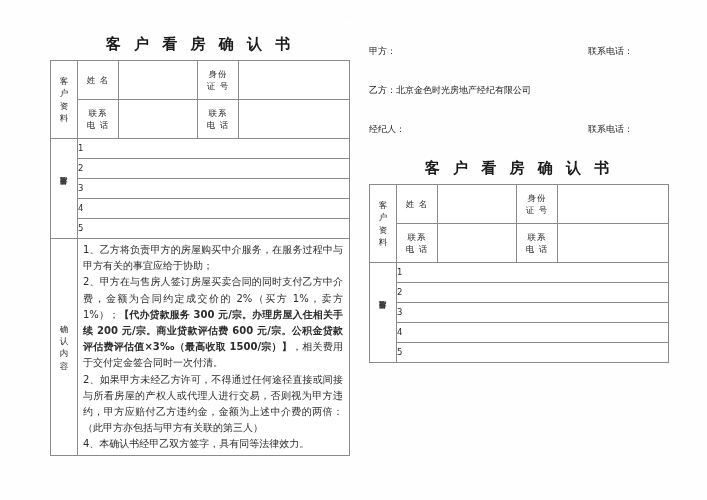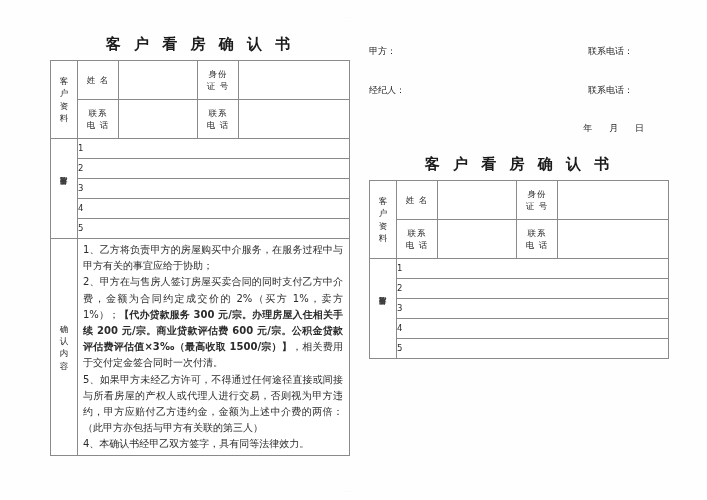--- a/index.html
+++ b/index.html
@@ -211,41 +211,43 @@
         <td class="vstack">
           <span>确</span>
           <span>认</span>
           <span>内</span>
           <span>容</span>
         </td>
         <td colspan="4">
           <div class="clauses">
             <p>1、乙方将负责甲方的房屋购买中介服务，在服务过程中与甲方有关的事宜应给于协助；</p>
             <p><span>2、甲方在与售房人签订房屋买卖合同的同时支付乙方中介费，金额为合同约定成交价的 2%（买方 1%，卖方 1%）；</span><span class="bold-seg">【代办贷款服务 300 元/宗。办理房屋入住相关手续 200 元/宗。商业贷款评估费 600 元/宗。公积金贷款评估费评估值×3‰（最高收取 1500/宗）】</span><span>，相关费用于交付定金签合同时一次付清。</span></p>
-            <p>5、如果甲方未经乙方许可，不得通过任何途径直接或间接与所看房屋的产权人或代理人进行交易，否则视为甲方违约，甲方应赔付乙方违约金，金额为上述中介费的两倍：（此甲方亦包括与甲方有关联的第三人）</p>
+            <p>2、如果甲方未经乙方许可，不得通过任何途径直接或间接与所看房屋的产权人或代理人进行交易，否则视为甲方违约，甲方应赔付乙方违约金，金额为上述中介费的两倍：（此甲方亦包括与甲方有关联的第三人）</p>
             <p>4、本确认书经甲乙双方签字，具有同等法律效力。</p>
           </div>
         </td>
       </tr>
     </tbody>
       </table>
   </div>
 
   <div class="col col-right">
 
     <div style="margin-top:45px;">
       <div class="sig-line">
         <span class="sig-left">甲方：</span>
         <span class="sig-right">联系电话：</span>
       </div>
       <div class="sig-line" style="margin-top:23px;">
+        <span class="sig-left">乙方：北京金色时光房地产经纪有限公司</span>
+      </div>
+      <div class="sig-line" style="margin-top:23px;">
         <span class="sig-left">经纪人：</span>
         <span class="sig-right">联系电话：</span>
       </div>
-      <div class="date-line" style="margin-top:22px;">年  月  日</div>
     </div>
 
     <div class="doc-title" style="margin-top:20px;">客 户 看 房 确 认 书</div>
 
     <table class="form" style="margin-top:6px;">
       <tbody>
           <tr>
         <td class="vstack" rowspan="4">
           <span>客</span>
           <span>户</span>

